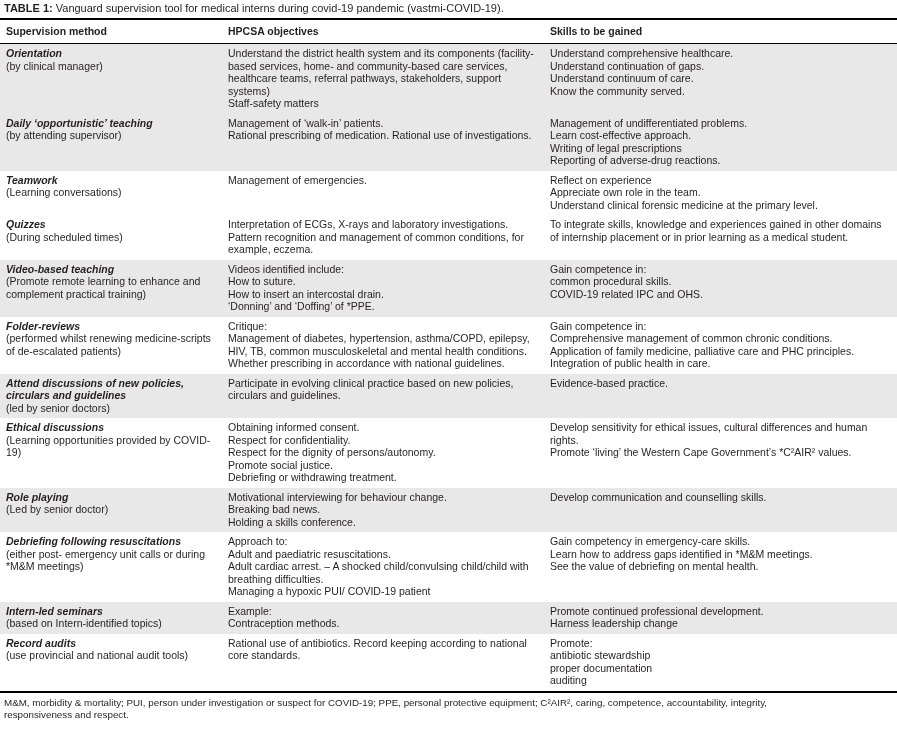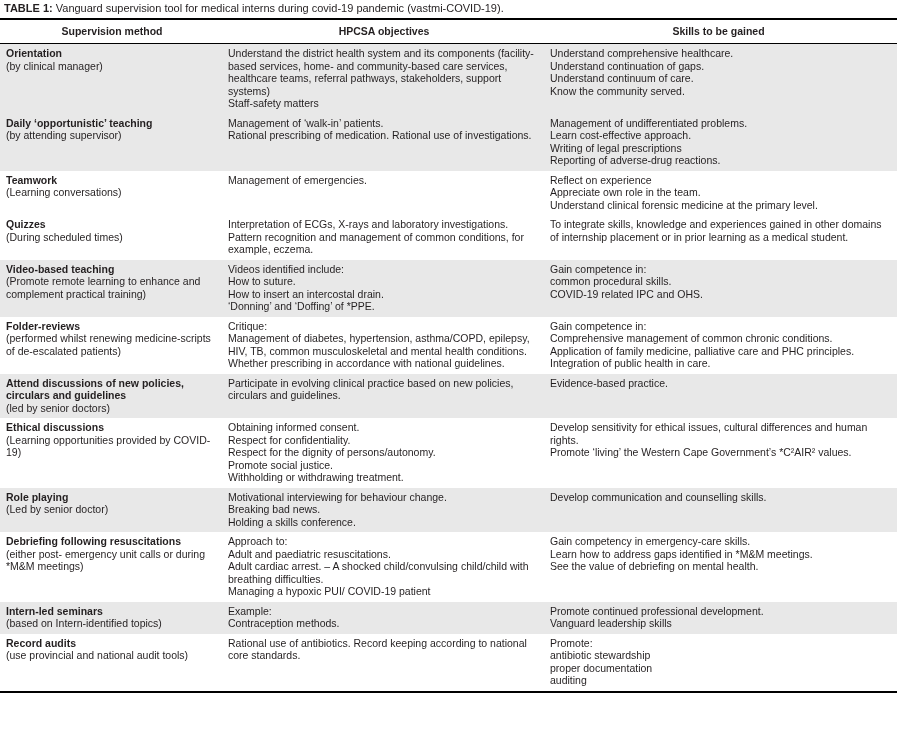--- a/index.html
+++ b/index.html
@@ -22,39 +22,39 @@
     width: 897px;
     border-collapse: collapse;
     table-layout: fixed;
     border-top: 2px solid #000000;
     border-bottom: 2px solid #000000;
   }
   col.c-method { width: 228px; }
   col.c-obj    { width: 322px; }
   col.c-skills { width: 347px; }
   thead th {
-    text-align: center;
+    text-align: left;
     font-size: 10.5px;
     font-weight: bold;
     line-height: 13px;
     padding: 5px 10px 5px 0;
     border-bottom: 1.5px solid #000000;
     vertical-align: top;
   }
   thead th:first-child { padding-left: 6px; }
   tbody td {
     vertical-align: top;
     font-size: 10.5px;
     line-height: 12.5px;
     padding: 3px 14px 4px 0;
   }
   tbody td:first-child { padding-left: 6px; }
   tbody td:last-child { padding-right: 4px; }
   tr.shaded { background: #e8e8e8; }
-  .method-name { font-weight: bold; }
+  .method-name { font-weight: bold; font-style: italic; }
   .line { margin: 0; }
   .footnote {
     font-size: 9.8px;
     line-height: 12.5px;
     padding: 4px 4px 3px 4px;
   }
 </style>
 </head>
 <body>
 
@@ -194,21 +194,21 @@
   <tr class="data-row plain">
     <td class="col-method">
       <div class="method-name">Ethical discussions</div>
       <div class="method-note">(Learning opportunities provided by COVID-19)</div>
     </td>
     <td class="col-obj">
             <div class="line">Obtaining informed consent.</div>
             <div class="line">Respect for confidentiality.</div>
             <div class="line">Respect for the dignity of persons/autonomy.</div>
             <div class="line">Promote social justice.</div>
-            <div class="line">Withholding or withdrawing treatment.</div>
+            <div class="line">Debriefing or withdrawing treatment.</div>
           </td>
     <td class="col-skills">
             <div class="line">Develop sensitivity for ethical issues, cultural differences and human rights.</div>
             <div class="line">Promote ‘living’ the Western Cape Government’s *C²AIR² values.</div>
           </td>
   </tr>
 
   <tr class="data-row shaded">
     <td class="col-method">
       <div class="method-name">Role playing</div>
@@ -246,21 +246,21 @@
     <td class="col-method">
       <div class="method-name">Intern-led seminars</div>
       <div class="method-note">(based on Intern-identified topics)</div>
     </td>
     <td class="col-obj">
             <div class="line">Example:</div>
             <div class="line">Contraception methods.</div>
           </td>
     <td class="col-skills">
             <div class="line">Promote continued professional development.</div>
-            <div class="line">Vanguard leadership skills</div>
+            <div class="line">Harness leadership change</div>
           </td>
   </tr>
 
   <tr class="data-row plain">
     <td class="col-method">
       <div class="method-name">Record audits</div>
       <div class="method-note">(use provincial and national audit tools)</div>
     </td>
     <td class="col-obj">
             <div class="line">Rational use of antibiotics. Record keeping according to national core standards.</div>
@@ -268,14 +268,15 @@
     <td class="col-skills">
             <div class="line">Promote:</div>
             <div class="line">antibiotic stewardship</div>
             <div class="line">proper documentation</div>
             <div class="line">auditing</div>
           </td>
   </tr>
 </tbody>
   </table>
 
+  <div class="footnote">M&amp;M, morbidity &amp; mortality; PUI, person under investigation or suspect for COVID-19; PPE, personal protective equipment; C²AIR², caring, competence, accountability, integrity, responsiveness and respect.</div>
 
 </div>
 
 </body></html>

